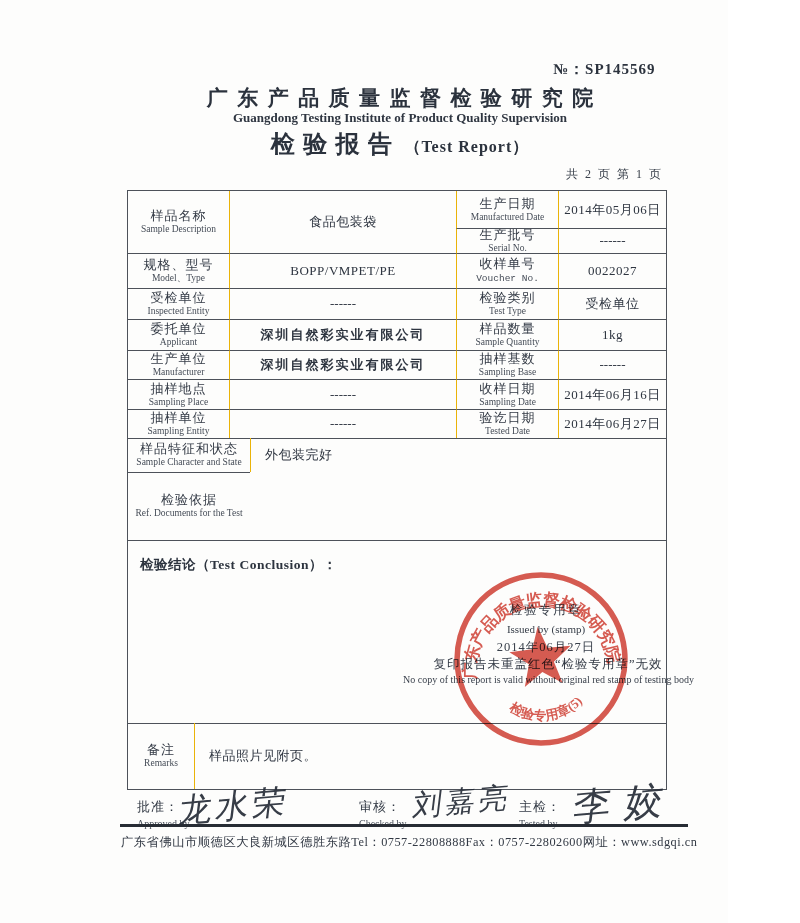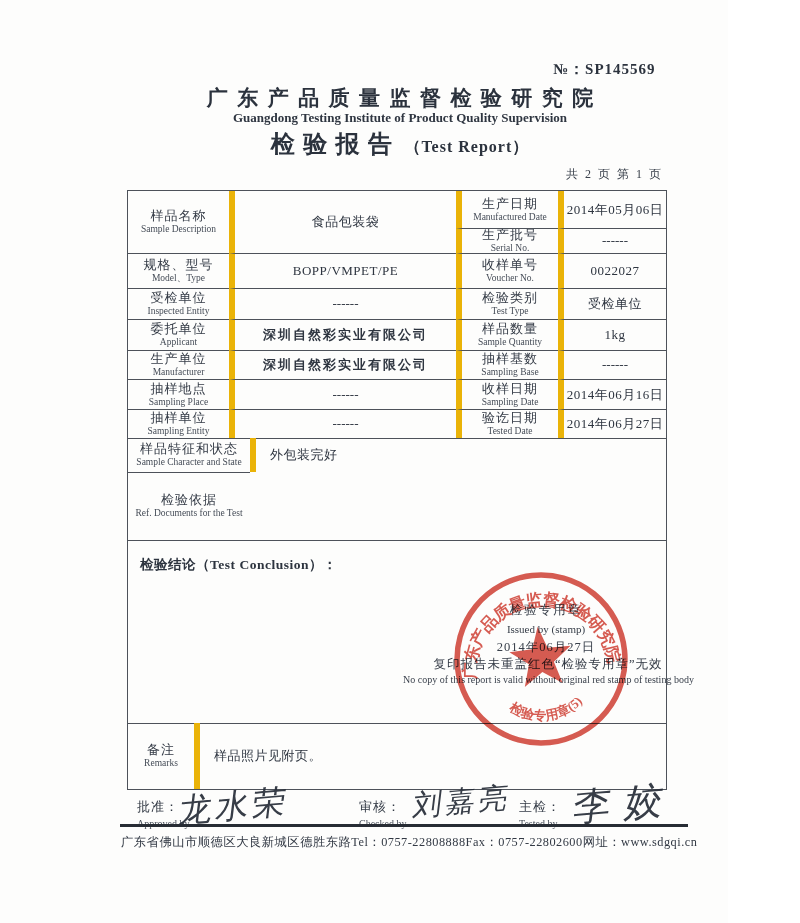--- a/index.html
+++ b/index.html
@@ -17,21 +17,21 @@
 
   
   .tbl{position:absolute;left:127px;width:540px;box-sizing:border-box;border:1px solid #4d525a;background:transparent;}
   .grid-a{top:190px;height:249px;display:grid;grid-template-columns:101px 227px 102px 108px;grid-template-rows:37px 25px 35px 31px 31px 29px 30px 29px;}
   .grid-b{top:438px;height:103px;display:grid;grid-template-columns:122px 416px;grid-template-rows:34px 67px;border-top:none;}
   .grid-c{top:540px;height:184px;border-top:none;}
   .grid-d{top:723px;height:67px;display:grid;grid-template-columns:66px 472px;border-top:none;}
   .cell{display:flex;flex-direction:column;justify-content:center;align-items:center;text-align:center;box-sizing:border-box;overflow:hidden;}
   .cell.left{align-items:flex-start;text-align:left;padding-left:14px;padding-right:8px;}
   .bt{border-top:1px solid #4d525a;}
-  .bl{border-left:6px solid #eab308;}
+  .bl{border-left:1px solid #eab308;}
   .lbl-cn{font-size:13px;letter-spacing:1px;color:#333a45;line-height:1.25;}
   .lbl-en{font-size:9.5px;color:#454c57;line-height:1.2;}
   .val{font-size:13px;color:#2e3540;letter-spacing:0.5px;}
   .val.bold{font-weight:bold;letter-spacing:2px;}
   .dash{letter-spacing:0;}
 
   
   .conclusion{position:relative;width:100%;height:100%;}
   .conclusion .heading{position:absolute;left:12px;top:16px;font-size:13.5px;font-weight:bold;color:#2d343f;letter-spacing:0.5px;}
   .conclusion .body{position:absolute;left:38px;top:47px;font-size:13px;color:#313844;letter-spacing:1px;}
@@ -96,21 +96,21 @@
       <div class="val dash">------</div>
     </div>
 
     <div class="cell bt" style="grid-row:3;grid-column:1;">
       <div class="lbl-cn">规格、型号</div>
       <div class="lbl-en">Model、Type</div>
     </div>
     <div class="cell bl bt" style="grid-row:3;grid-column:2;">
       <div class="val">BOPP/VMPET/PE</div>
     </div>
-    <div class="cell bl bt" style="grid-row:3;grid-column:3;">
+    <div class="cell bl bt" style="grid-row:3;grid-column:3;font-family:Liberation Mono, monospace;">
       <div class="lbl-cn">收样单号</div>
       <div class="lbl-en">Voucher No.</div>
     </div>
     <div class="cell bl bt" style="grid-row:3;grid-column:4;">
       <div class="val">0022027</div>
     </div>
 
     <div class="cell bt" style="grid-row:4;grid-column:1;">
       <div class="lbl-cn">受检单位</div>
       <div class="lbl-en">Inspected Entity</div>

